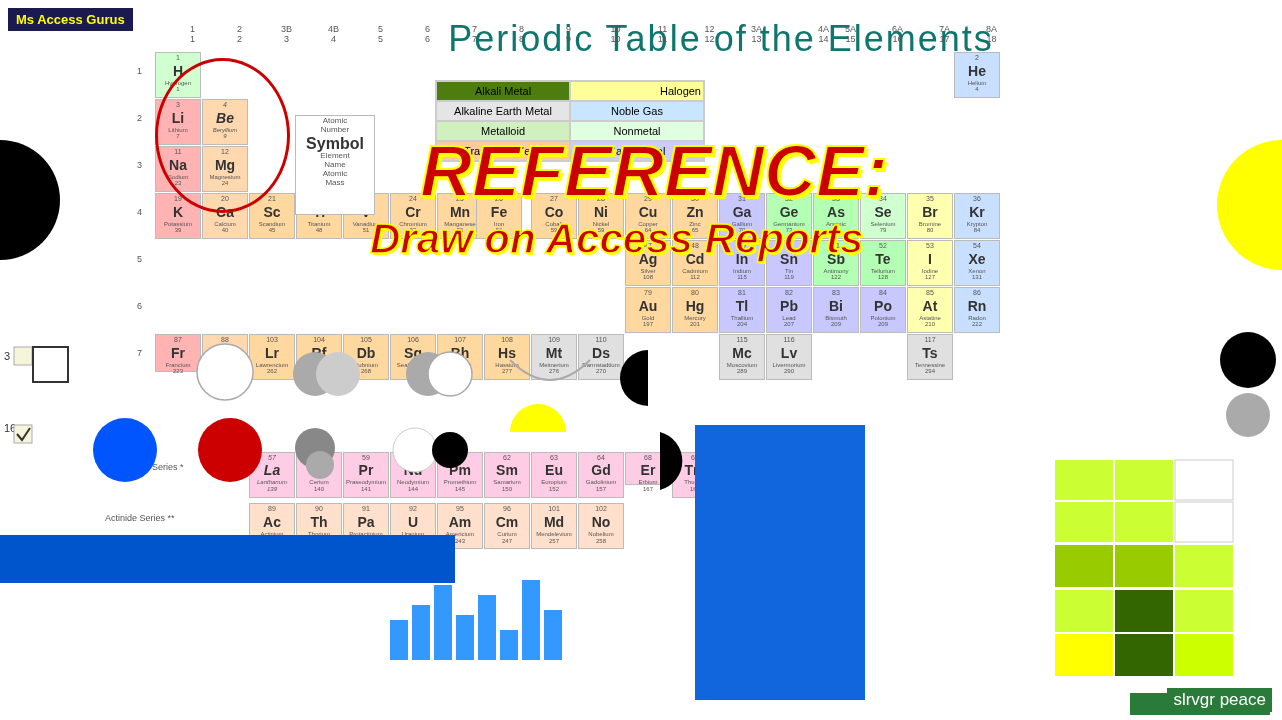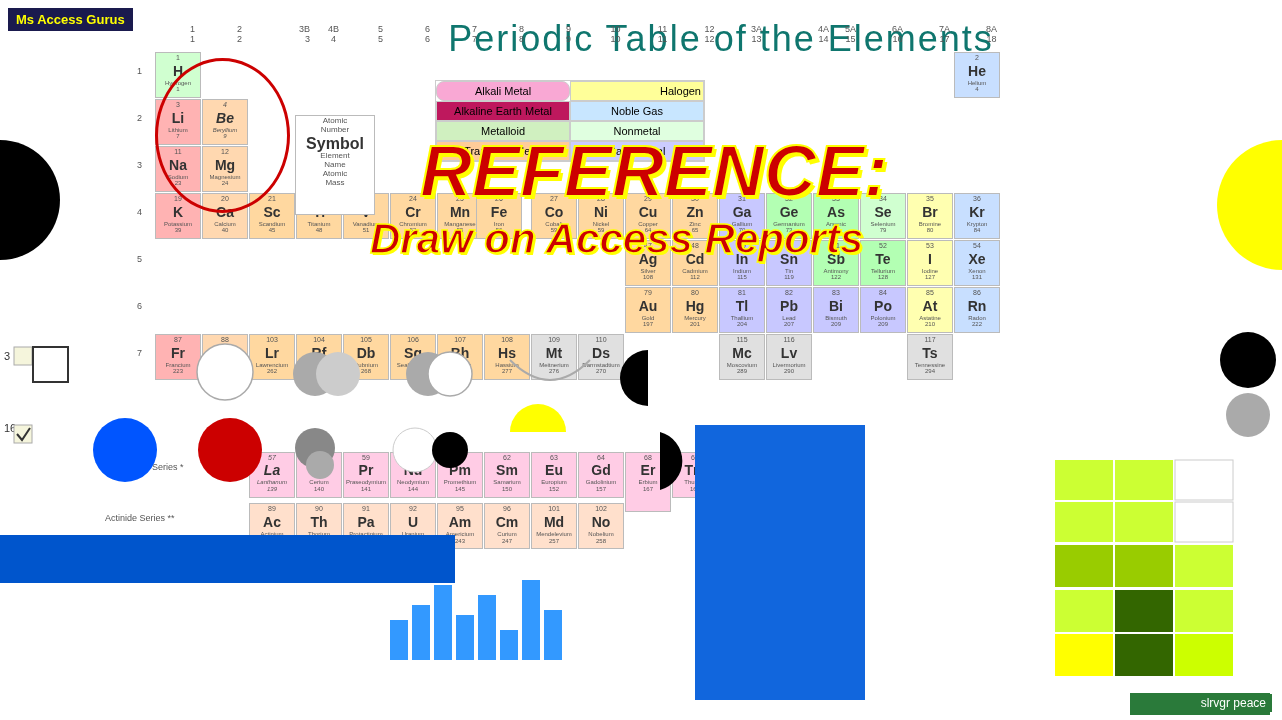--- a/index.html
+++ b/index.html
@@ -51,23 +51,23 @@
     }
 
     .legend-cell {
       flex: 1;
       text-align: center;
       font-size: 11px;
       padding: 3px 2px;
       border: 1px solid #ccc;
     }
 
-    .legend-alkali { background: #f9a8d4; border-radius: 8px; }
+    .legend-alkali { background: #4d7c0f; }
     .legend-halogen { background: #ffff99; text-align: right; }
-    .legend-alkaline { background: #be185d; }
+    .legend-alkaline { background: #e5e5e5; }
     .legend-noble { background: #c8e6ff; }
     .legend-transition { background: #ffcc99; }
     .legend-basic { background: #ccccff; }
     .legend-metal { background: #d0f0c0; }
     .legend-nonmetal { background: #e0ffe0; }
     .legend-unknown { background: #e8e8e8; }
 
     
     .reference-text {
       position: absolute;
@@ -107,21 +107,21 @@
       border: 3px solid #cc0000;
       border-radius: 50%;
       z-index: 5;
     }
 
     
     .bottom-right-text {
       position: absolute;
       bottom: 8px;
       right: 10px;
-      font-size: 12px;
+      font-size: 17px;
       color: #ffffff;
       background: #2a7a3a;
       padding: 2px 6px;
       z-index: 20;
       text-align: right;
     }
 
     
     .group-label {
       position: absolute;
@@ -181,21 +181,21 @@
 
 <div class="brand-label">Ms Access Gurus</div>
 
 <div class="main-title">Periodic Table of the Elements</div>
 
 <div class="circle-decoration"></div>
 
 <div id="ptable-container">
     <div class="group-label" style="left: 169px; top: 24px; width: 47px;">1<br>1</div>
     <div class="group-label" style="left: 216px; top: 24px; width: 47px;">2<br>2</div>
-    <div class="group-label" style="left: 263px; top: 24px; width: 47px; text-align: right;">3B<br>3</div>
+    <div class="group-label" style="left: 263px; top: 24px; width: 47px;">3B<br>3</div>
     <div class="group-label" style="left: 310px; top: 24px; width: 47px;">4B<br>4</div>
     <div class="group-label" style="left: 357px; top: 24px; width: 47px;">5<br>5</div>
     <div class="group-label" style="left: 404px; top: 24px; width: 47px;">6<br>6</div>
     <div class="group-label" style="left: 451px; top: 24px; width: 47px;">7<br>7</div>
     <div class="group-label" style="left: 498px; top: 24px; width: 47px;">8<br>8</div>
     <div class="group-label" style="left: 545px; top: 24px; width: 47px;">9<br>9</div>
     <div class="group-label" style="left: 592px; top: 24px; width: 47px;">10<br>10</div>
     <div class="group-label" style="left: 639px; top: 24px; width: 47px;">11<br>11</div>
     <div class="group-label" style="left: 686px; top: 24px; width: 47px;">12<br>12</div>
     <div class="group-label" style="left: 733px; top: 24px; width: 47px;">3A<br>13</div>
@@ -437,21 +437,21 @@
       <div class="sym">At</div>
       <div class="name">Astatine</div>
       <div class="mass">210</div>
     </div>
     <div class="el c-noble" style="left: 954px; top: 287px; width: 46px; height: 46px;">
       <div class="num">86</div>
       <div class="sym">Rn</div>
       <div class="name">Radon</div>
       <div class="mass">222</div>
     </div>
-    <div class="el c-alkali" style="left: 155px; top: 334px; width: 46px; height: 46px;">
+    <div class="el c-alkali" style="left: 155px; top: 334px; width: 46px; height: 38px;">
       <div class="num">87</div>
       <div class="sym">Fr</div>
       <div class="name">Francium</div>
       <div class="mass">223</div>
     </div>
     <div class="el c-alkaline" style="left: 202px; top: 334px; width: 46px; height: 46px;">
       <div class="num">88</div>
       <div class="sym">Ra</div>
       <div class="name">Radium</div>
       <div class="mass">226</div>
@@ -571,21 +571,21 @@
       <div class="sym">Eu</div>
       <div class="name">Europium</div>
       <div class="mass">152</div>
     </div>
     <div class="el c-lanthanide" style="left: 578px; top: 451.5px; width: 46px; height: 46px;">
       <div class="num">64</div>
       <div class="sym">Gd</div>
       <div class="name">Gadolinium</div>
       <div class="mass">157</div>
     </div>
-    <div class="el c-lanthanide" style="left: 625px; top: 451.5px; width: 46px; height: 60px;">
+    <div class="el c-lanthanide" style="left: 625px; top: 451.5px; width: 46px; height: 33px;">
       <div class="num">68</div>
       <div class="sym">Er</div>
       <div class="name">Erbium</div>
       <div class="mass">167</div>
     </div>
     <div class="el c-lanthanide" style="left: 672px; top: 451.5px; width: 46px; height: 46px;">
       <div class="num">69</div>
       <div class="sym">Tm</div>
       <div class="name">Thulium</div>
       <div class="mass">169</div>

